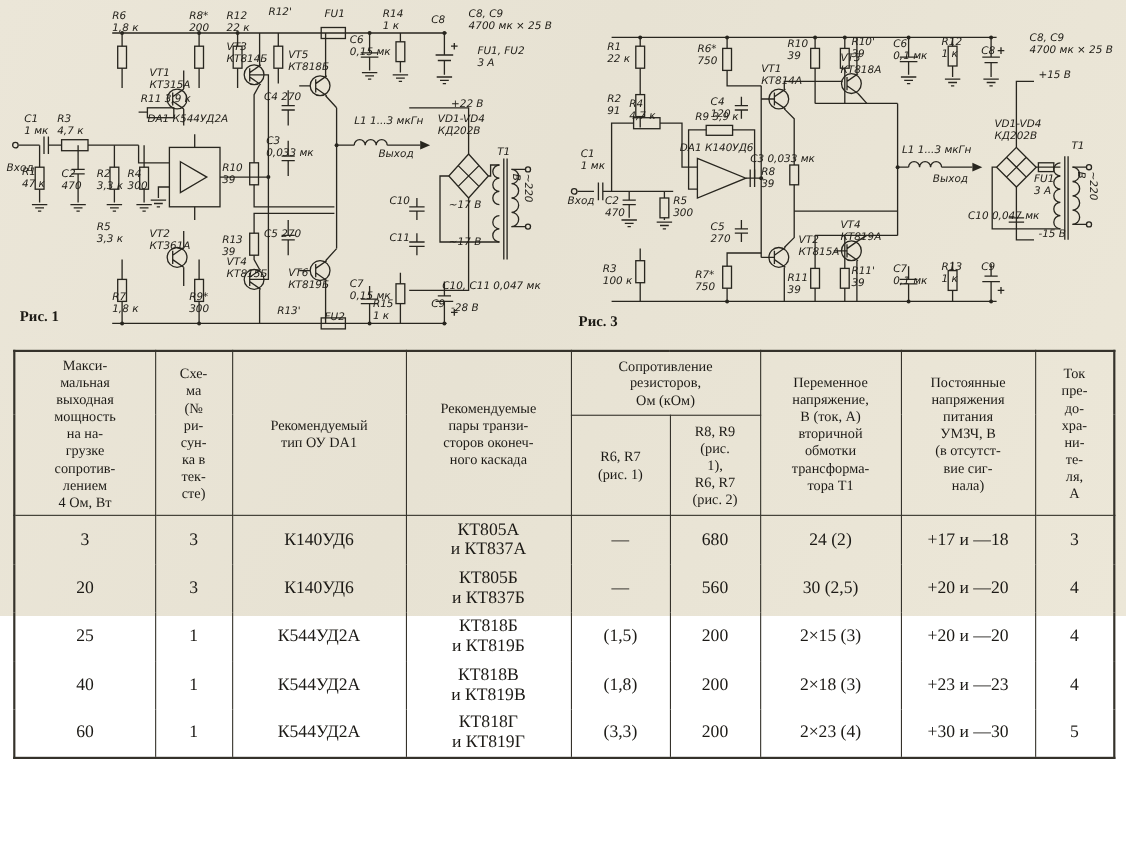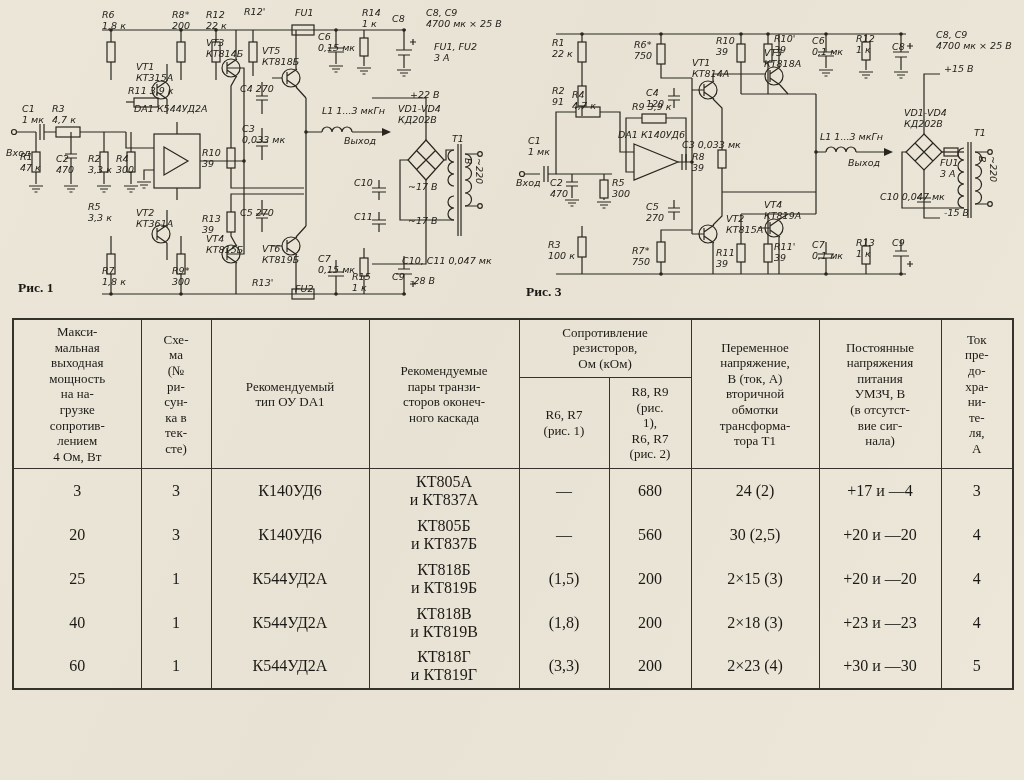--- a/index.html
+++ b/index.html
@@ -1,18 +1,18 @@
 <!DOCTYPE html>
 <html><head>
 <meta charset="utf-8">
 <style>
   * { box-sizing: border-box; margin: 0; padding: 0; }
   html,body { width: 1024px; height: 780px; }
   body { font-family: "Liberation Serif", serif; color: #1c1a16; overflow: hidden; }
-  .page { position: relative; width: 1024px; height: 780px;
+  .page { position: relative; width: 1024px; height: 560px;
           background: linear-gradient(115deg,#ebe6d8 0%, #e7e2d3 45%, #ece7d8 100%); }
   .schem { position: absolute; top: 2px; width: 505px; height: 312px; }
   #fig1 { left: 6px; } #fig3 { left: 516px; }
   svg.sch { position: absolute; left: 0; top: 0; }
   svg.sch path, svg.sch rect, svg.sch circle { fill: none; stroke: #28261f; stroke-width: 1.2; }
   svg.sch circle.dot { fill: #28261f; stroke: none; }
   svg.sch .arrow { fill: #28261f; stroke: none; }
   .lbl { position: absolute; font: italic 9.5px/1.12 "DejaVu Sans", sans-serif;
          color: #23211b; white-space: pre-line; }
   .cap { position: absolute; font: bold 13.5px "Liberation Serif", serif; color: #1b1914; }
@@ -168,21 +168,21 @@
     <div class="lbl" style="left:96px;top:8px">R6
 1,8 к</div>
     <div class="lbl" style="left:166px;top:8px">R8*
 200</div>
     <div class="lbl" style="left:200px;top:8px">R12
 22 к</div>
     <div class="lbl" style="left:238px;top:5px">R12'</div>
     <div class="lbl" style="left:289px;top:6px">FU1</div>
     <div class="lbl" style="left:312px;top:30px">C6
 0,15 мк</div>
-    <div class="lbl" style="left:356px;top:6px">R14
+    <div class="lbl" style="left:342px;top:6px">R14
 1 к</div>
     <div class="lbl" style="left:386px;top:12px">C8</div>
     <div class="lbl" style="left:420px;top:6px">C8, C9
 4700 мк × 25 В</div>
     <div class="lbl" style="left:428px;top:40px">FU1, FU2
 3 А</div>
     <div class="lbl" style="left:200px;top:36px">VT3
 КТ814Б</div>
     <div class="lbl" style="left:256px;top:44px">VT5
 КТ818Б</div>
@@ -231,21 +231,21 @@
     <div class="lbl" style="left:256px;top:242px">VT6
 КТ819Б</div>
     <div class="lbl" style="left:96px;top:264px">R7
 1,8 к</div>
     <div class="lbl" style="left:166px;top:264px">R9*
 300</div>
     <div class="lbl" style="left:246px;top:276px">R13'</div>
     <div class="lbl" style="left:312px;top:252px">C7
 0,15 мк</div>
     <div class="lbl" style="left:289px;top:282px">FU2</div>
-    <div class="lbl" style="left:346px;top:270px">R15
+    <div class="lbl" style="left:333px;top:270px">R15
 1 к</div>
     <div class="lbl" style="left:386px;top:270px">C9</div>
     <div class="lbl" style="left:404px;top:274px">-28 В</div>
     <div class="lbl" style="left:396px;top:254px">C10, C11  0,047 мк</div>
     <div class="cap" style="left:12px;top:278px">Рис. 1</div>
   </div>
 
   <div class="schem" id="fig3">
     <svg class="sch" width="505" height="312" viewBox="0 0 505 312">
       <defs>
@@ -507,21 +507,21 @@
     <tbody>
       <tr>
         <td>3</td>
         <td>3</td>
         <td>К140УД6</td>
         <td>КТ805А
 и КТ837А</td>
         <td>—</td>
         <td>680</td>
         <td>24 (2)</td>
-        <td>+17 и —4</td>
+        <td>+17 и —18</td>
         <td>3</td>
       </tr>
       <tr>
         <td>20</td>
         <td>3</td>
         <td>К140УД6</td>
         <td>КТ805Б
 и КТ837Б</td>
         <td>—</td>
         <td>560</td>

